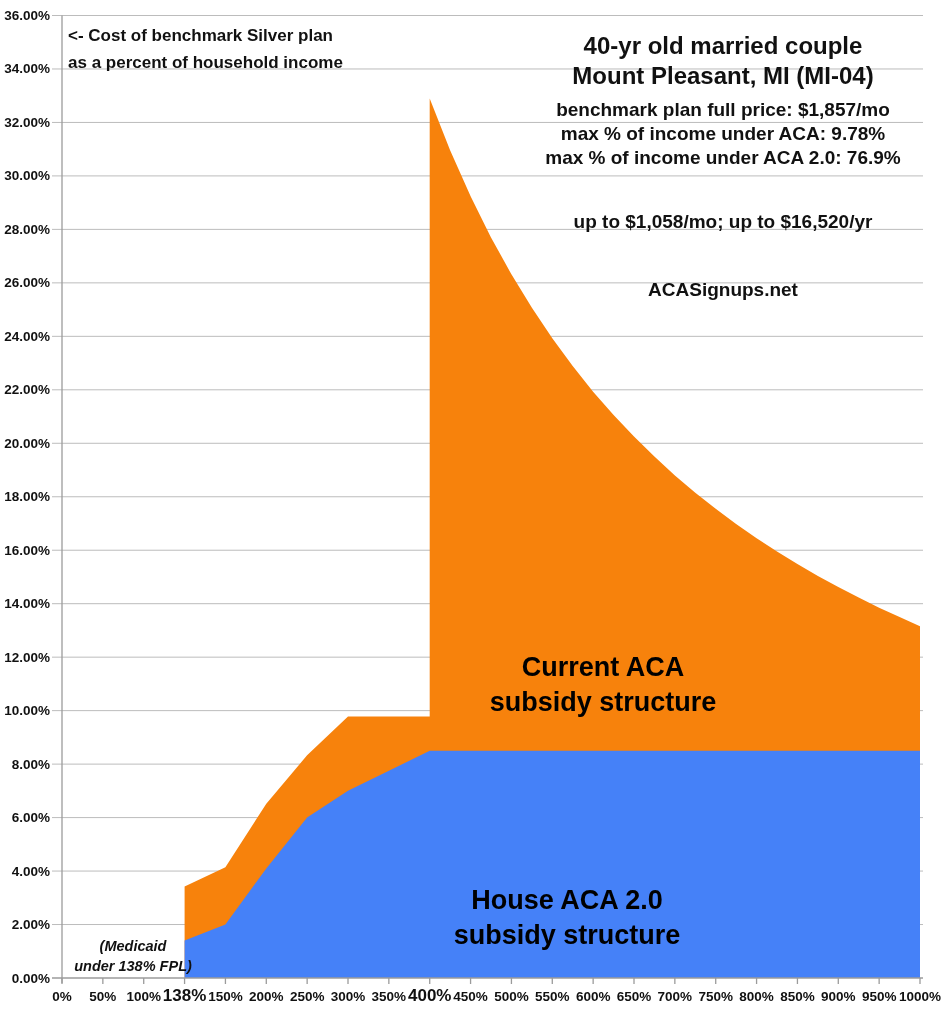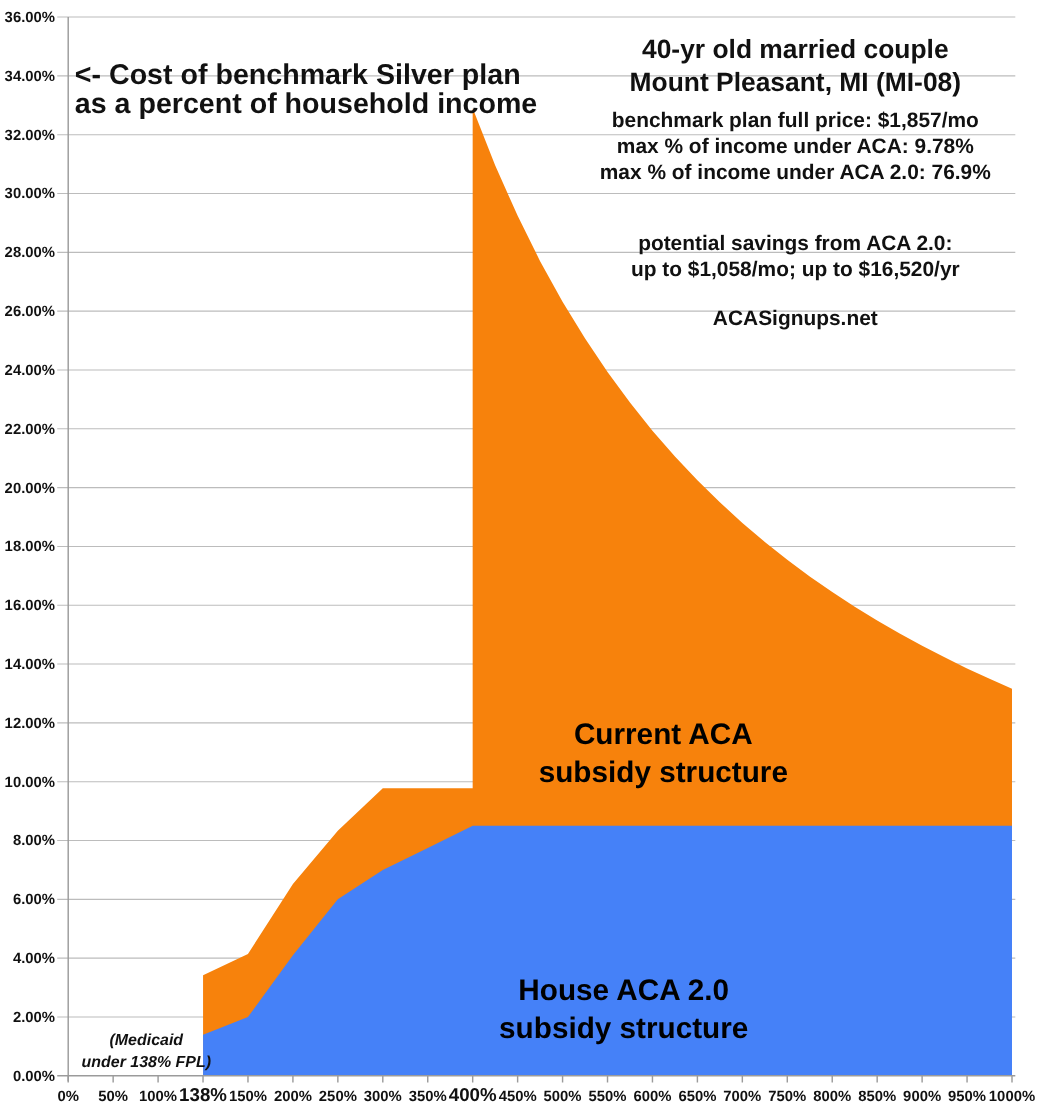--- a/index.html
+++ b/index.html
@@ -3,21 +3,21 @@
 <meta charset="utf-8">
 <style>
   html,body{margin:0;padding:0;background:#ffffff;}
   .stage{
     position:relative;width:944px;height:1016px;background:#ffffff;overflow:hidden;
     font-family:"Liberation Sans",sans-serif;font-weight:bold;color:#111111;
   }
   .stage svg{position:absolute;left:0;top:0;}
   svg text{font-family:"Liberation Sans",sans-serif;font-weight:bold;fill:#111111;}
   .txt{position:absolute;white-space:nowrap;}
-  .note{left:68px;top:22px;font-size:26px;line-height:27px;text-align:left;margin-top:32px;}
+  .note{left:68px;top:22px;font-size:17px;line-height:27px;text-align:left;}
   .title{left:723px;top:31px;transform:translateX(-50%);text-align:center;font-size:24px;line-height:30px;}
   .stats{left:723px;top:98px;transform:translateX(-50%);text-align:center;font-size:19px;line-height:24px;}
   .savings{left:723px;top:210px;transform:translateX(-50%);text-align:center;font-size:19px;line-height:24px;}
   .watermark{left:723px;top:280px;transform:translateX(-50%);text-align:left;font-size:19px;line-height:20px;}
   .area-label{transform:translateX(-50%);text-align:center;font-size:27px;line-height:35px;color:#000000;}
   .orange-label{left:603px;top:650px;}
   .blue-label{left:567px;top:883px;}
   .medicaid{left:133px;top:936px;transform:translateX(-50%);text-align:center;
     font-style:italic;font-size:14.5px;line-height:20px;}
 </style>
@@ -114,31 +114,30 @@
       <text x="919.9999999999999" y="1001" text-anchor="middle" font-size="13.5px">1000%</text>
     </svg>
 
   <div class="txt note">
     <div>&lt;- Cost of benchmark Silver plan</div>
     <div>as a percent of household income</div>
   </div>
 
   <div class="txt title">
     <div>40-yr old married couple</div>
-    <div>Mount Pleasant, MI (MI-08)</div>
+    <div>Mount Pleasant, MI (MI-04)</div>
   </div>
 
   <div class="txt stats">
     <div>benchmark plan full price: $1,857/mo</div>
     <div>max % of income under ACA: 9.78%</div>
     <div>max % of income under ACA 2.0: 76.9%</div>
   </div>
 
   <div class="txt savings">
-    <div>potential savings from ACA 2.0:</div>
     <div>up to $1,058/mo; up to $16,520/yr</div>
   </div>
 
   <div class="txt watermark">ACASignups.net</div>
 
   <div class="txt area-label orange-label">
     <div>Current ACA</div>
     <div>subsidy structure</div>
   </div>
 

